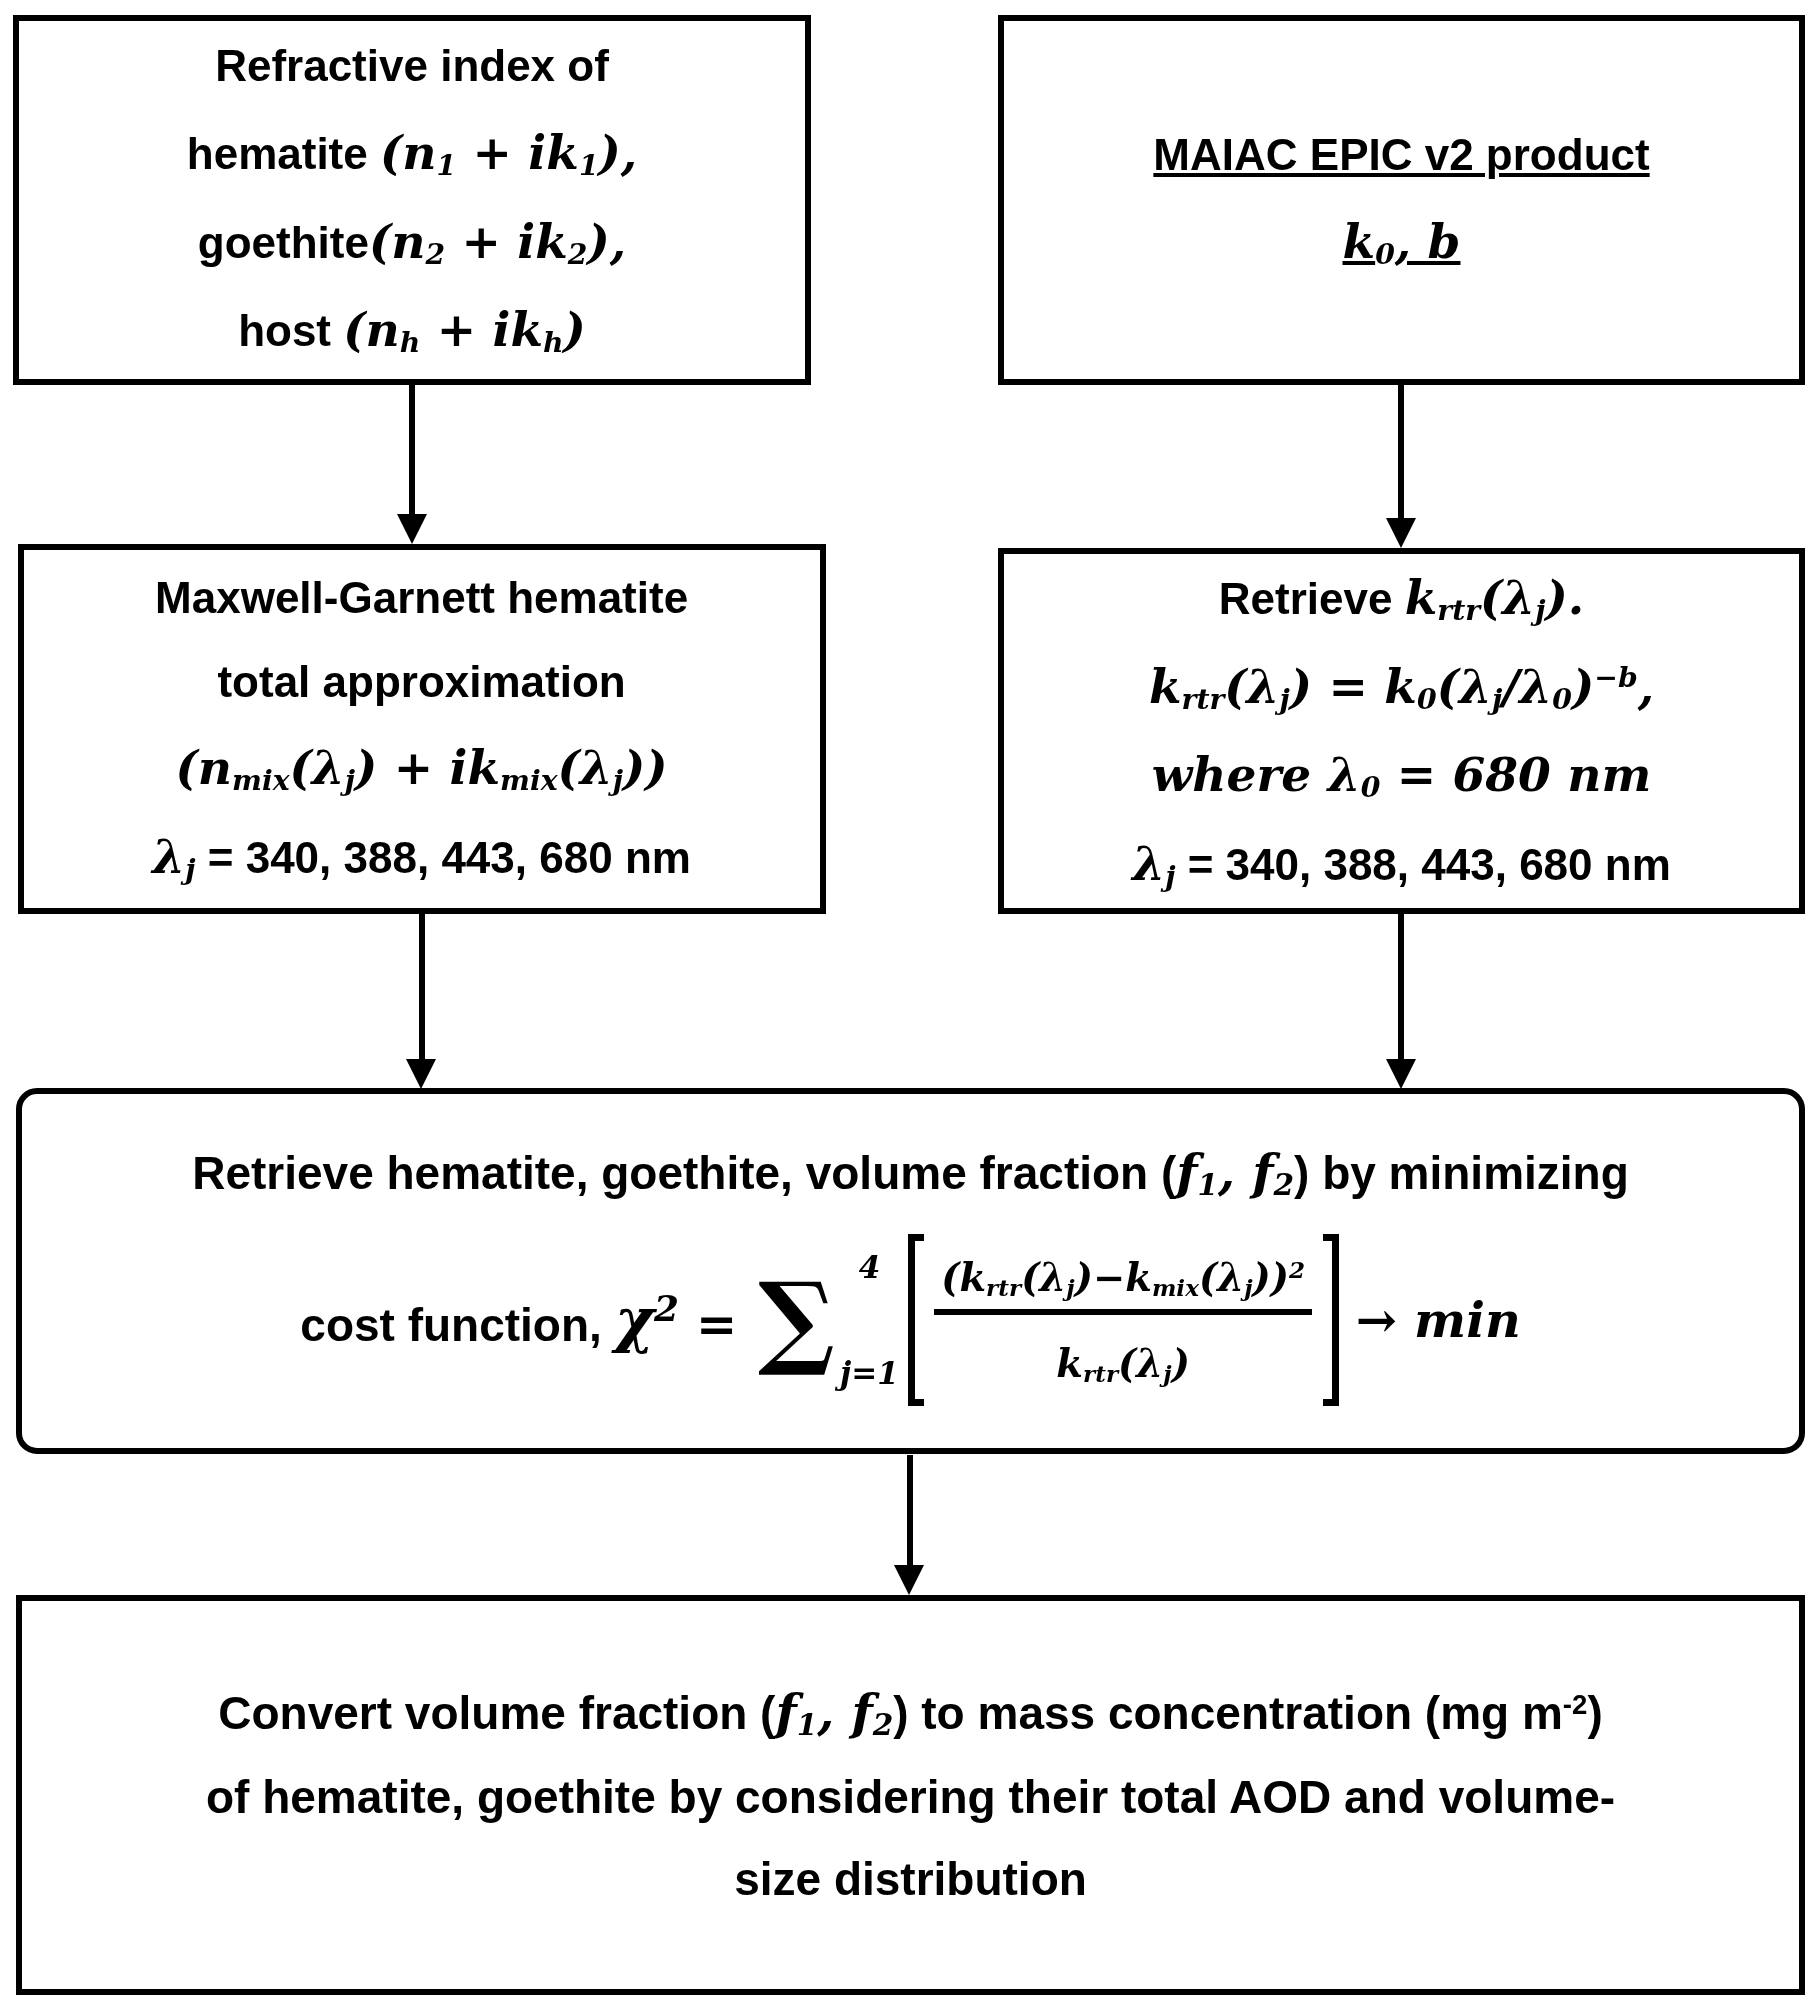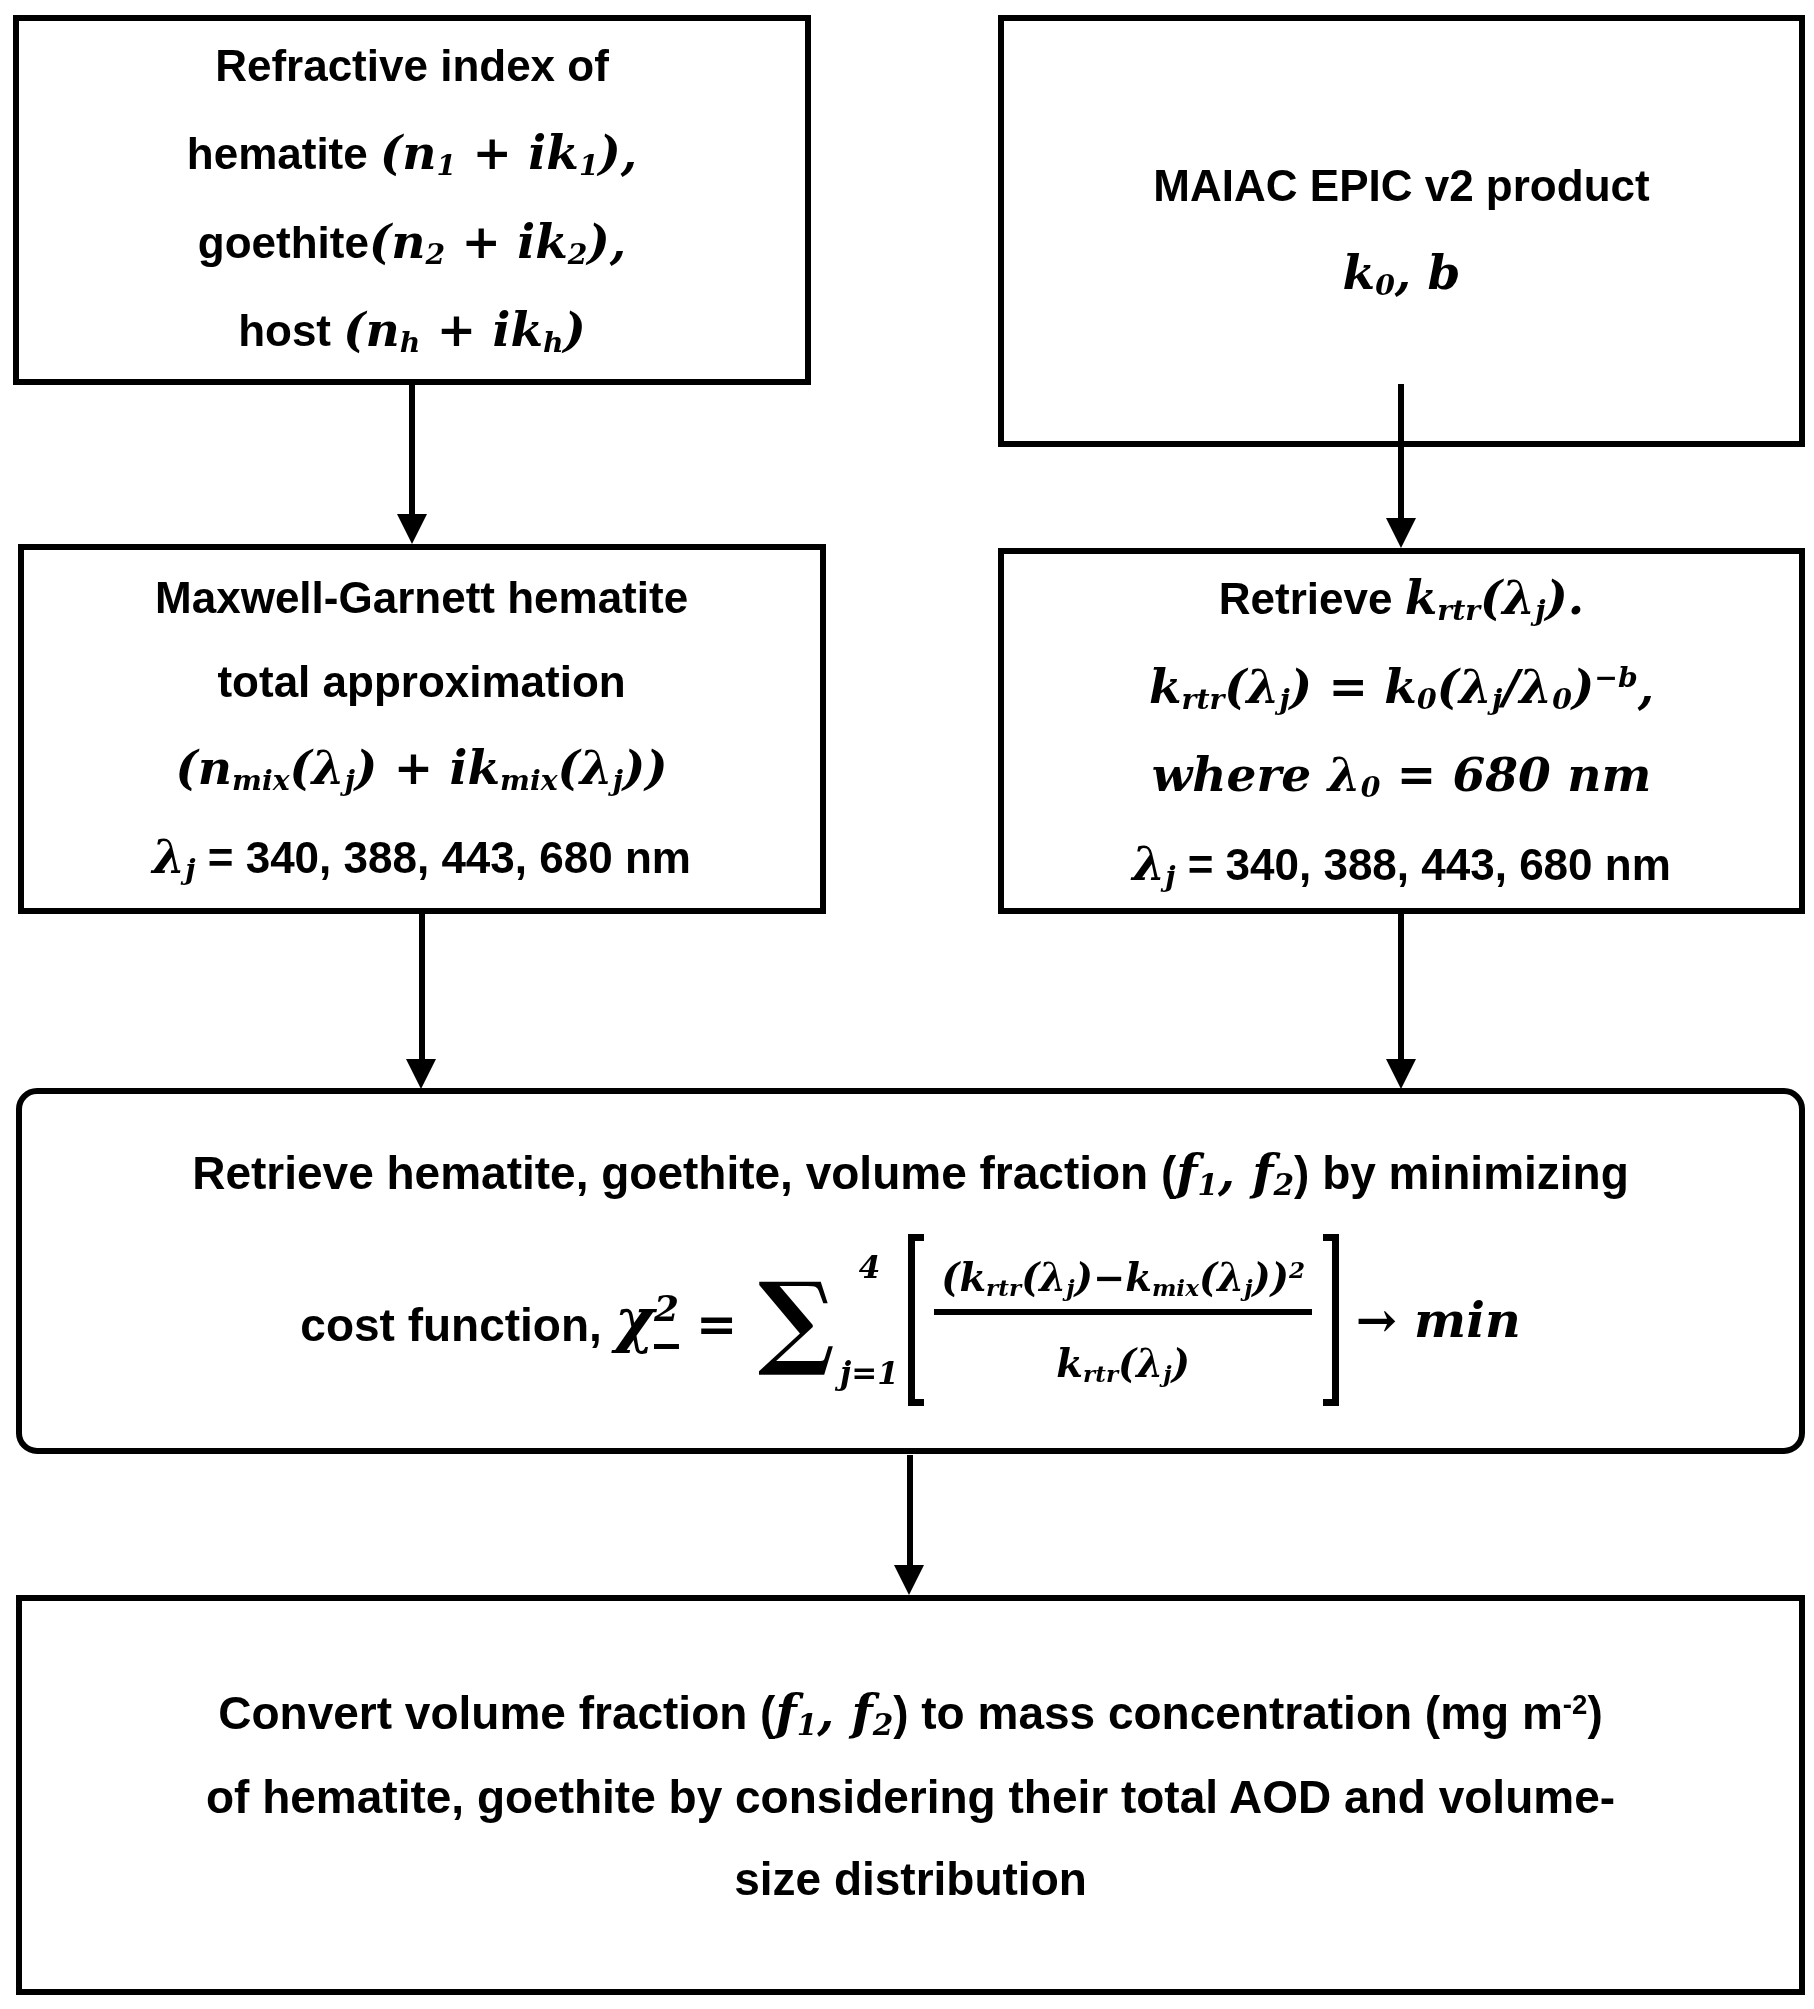--- a/index.html
+++ b/index.html
@@ -6,40 +6,40 @@
   .canvas {
     position:relative; width:1814px; height:2009px; background:#ffffff;
     color:#000; overflow:hidden;
   }
   .box {
     position:absolute; border:6.1px solid #000000; background:#ffffff;
     box-sizing:border-box; display:flex; flex-direction:column;
     align-items:center; justify-content:center; text-align:center;
   }
   #box1 { left:13px;   top:15px;   width:798px;  height:370px; font-size:44px; }
-  #box2 { left:998px; top:15px;   width:807px;  height:432px; font-size:44px; }
+  #box2 { left:998px; top:15px;   width:807px;  height:370px; font-size:44px;text-decoration:underline; }
   #box3 { left:17.6px;   top:544px;  width:808px;  height:370px; font-size:44px; }
   #box4 { left:998px; top:548px;  width:807px;  height:366px; font-size:44px; }
   #box5 { left:16px;   top:1088px; width:1789px; height:366px; font-size:46px;border-radius:21px; }
   #box6 { left:16px;   top:1595px; width:1789px; height:400px; font-size:46px; }
 
   .line { white-space:pre; line-height:1.88; }
   #box6 .line { line-height:1.78; }
   #box5 .line { line-height:1.5; }
 
   .rtxt { font-family:"Liberation Sans", sans-serif; font-weight:700;text-align:center; }
   .mtxt { font-family:"DejaVu Serif", serif; font-weight:700; font-style:italic; font-size:1.07em; }
   .rtxt sub, .rtxt sup, .mtxt sub, .mtxt sup {
     font-size:60%; line-height:0; font-style:italic;
     font-family:"DejaVu Serif", serif;
   }
   .rtxt sup { font-style:normal; font-family:"Liberation Sans", sans-serif; }
   sub { vertical-align:-0.22em; }
   sup { vertical-align:0.55em; }
-  .big { font-size:1.3em;text-decoration:underline; }
+  .big { font-size:1.3em; }
 
   
   .formula { display:flex; align-items:center; justify-content:center; margin-top:24.6px; }
   .formula [data-rich] { white-space:pre; }
   .sum { display:inline-flex; align-items:center; margin:0 8.8px 0 3.5px; }
   .sigma { font-family:"DejaVu Serif", serif; font-weight:700; font-size:102px; line-height:0.78; }
   .limits { display:inline-flex; flex-direction:column; justify-content:space-between;
             height:137px; margin-left:5.3px; font-size:29px; }
   .limits .lim { line-height:1; white-space:pre; }
   .lbr,.rbr { width:16px; height:172px; box-sizing:border-box; flex:0 0 auto; }

